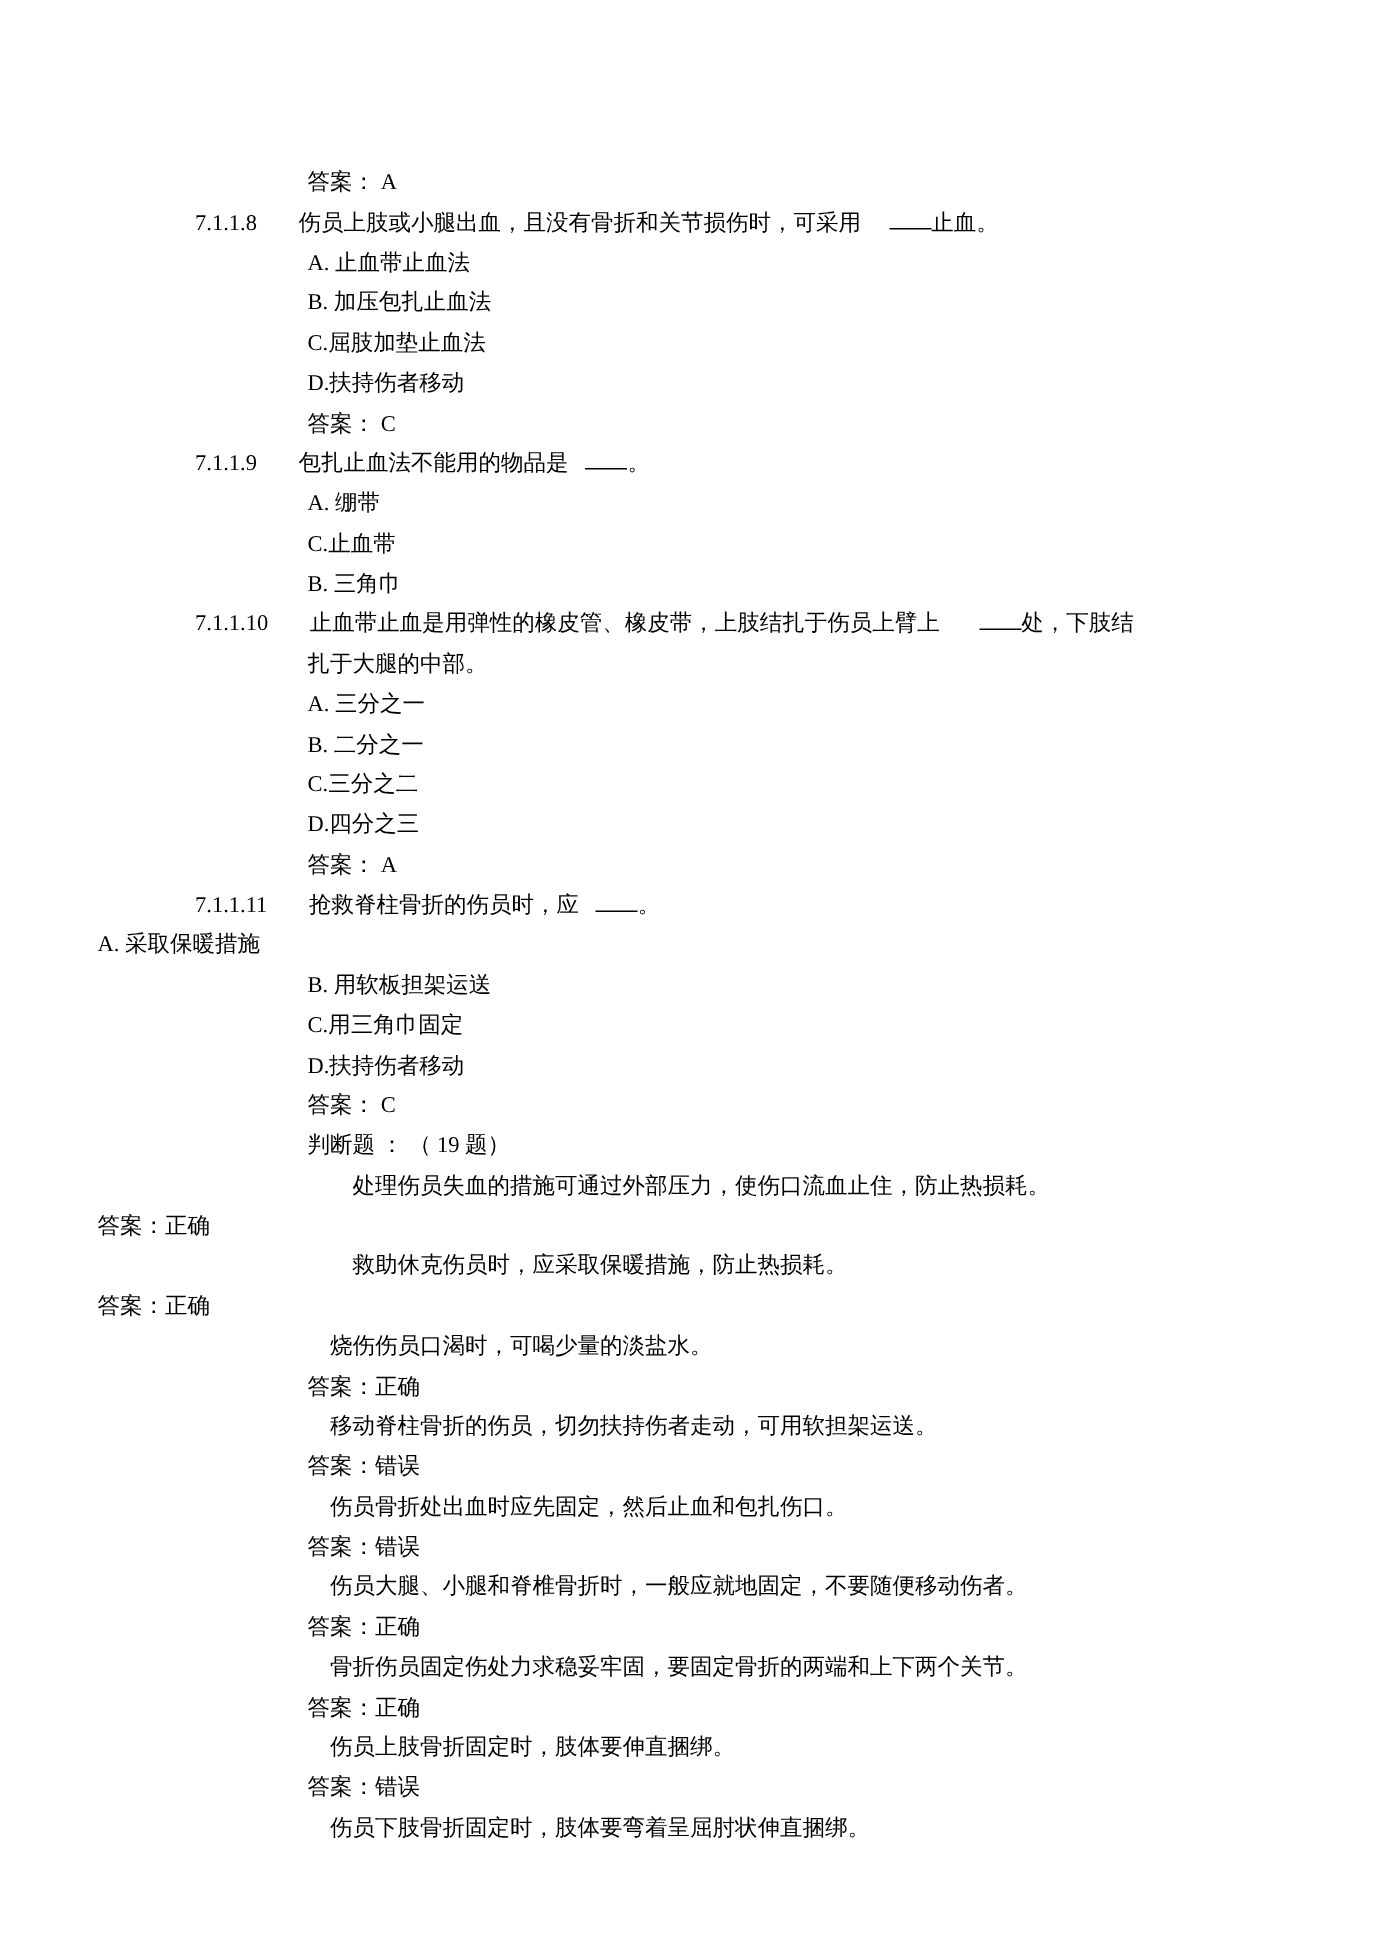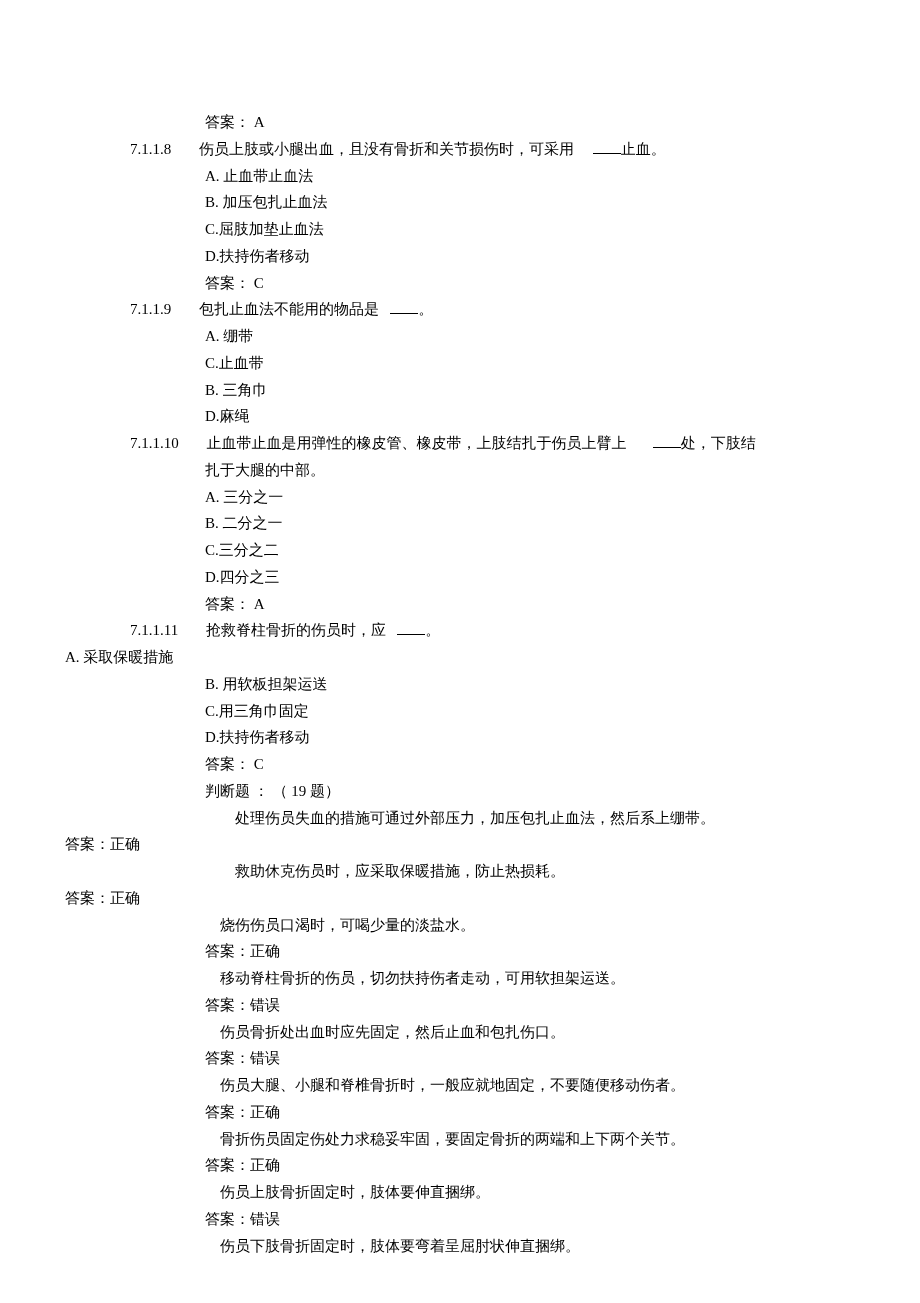--- a/index.html
+++ b/index.html
@@ -48,21 +48,20 @@
   <p class="opt-line">D.扶持伤者移动</p>
   <p class="ans-line">答案： C</p>
 
   <p class="qnum-line">
     <span class="qnum">7.1.1.9</span>
     <span>包扎止血法不能用的物品是</span>&nbsp;&nbsp;&nbsp;<span class="blank" style="width:28px;"></span><span>。</span>
   </p>
   <p class="opt-line">A. 绷带</p>
   <p class="opt-line">C.止血带</p>
   <p class="opt-line">B. 三角巾</p>
-  <p class="opt-line">D.麻绳</p>
 
   <p class="qnum-line">
     <span class="qnum">7.1.1.10</span>
     <span>止血带止血是用弹性的橡皮管、橡皮带，上肢结扎于伤员上臂上</span>&nbsp;&nbsp;&nbsp;&nbsp;&nbsp;&nbsp;&nbsp;<span class="blank" style="width:28px;"></span><span>处，下肢结</span>
   </p>
   <p class="cont-line">扎于大腿的中部。</p>
   <p class="opt-line">A. 三分之一</p>
   <p class="opt-line">B. 二分之一</p>
   <p class="opt-line">C.三分之二</p>
   <p class="opt-line">D.四分之三</p>
@@ -73,21 +72,21 @@
     <span>抢救脊柱骨折的伤员时，应</span>&nbsp;&nbsp;&nbsp;<span class="blank" style="width:28px;"></span><span>。</span>
   </p>
   <p class="left-line">A.  采取保暖措施</p>
   <p class="opt-line">B. 用软板担架运送</p>
   <p class="opt-line">C.用三角巾固定</p>
   <p class="opt-line">D.扶持伤者移动</p>
   <p class="ans-line">答案： C</p>
 
   <p class="tf-line">判断题 ： （ 19 题）</p>
 
-  <p class="tf-line" style="text-indent:2em;">处理伤员失血的措施可通过外部压力，加压包扎止血法，然后系上绷带。</p>
+  <p class="tf-line" style="text-indent:2em;">处理伤员失血的措施可通过外部压力，使伤口流血止住，防止热损耗。</p>
   <p class="left-line">答案：正确</p>
 
   <p class="tf-line" style="text-indent:2em;">救助休克伤员时，应采取保暖措施，防止热损耗。</p>
   <p class="left-line">答案：正确</p>
 
   <p class="tf-line" style="text-indent:1em;">烧伤伤员口渴时，可喝少量的淡盐水。</p>
   <p class="tf-line">答案：正确</p>
 
   <p class="tf-line" style="text-indent:1em;">移动脊柱骨折的伤员，切勿扶持伤者走动，可用软担架运送。</p>
   <p class="tf-line">答案：错误</p>

